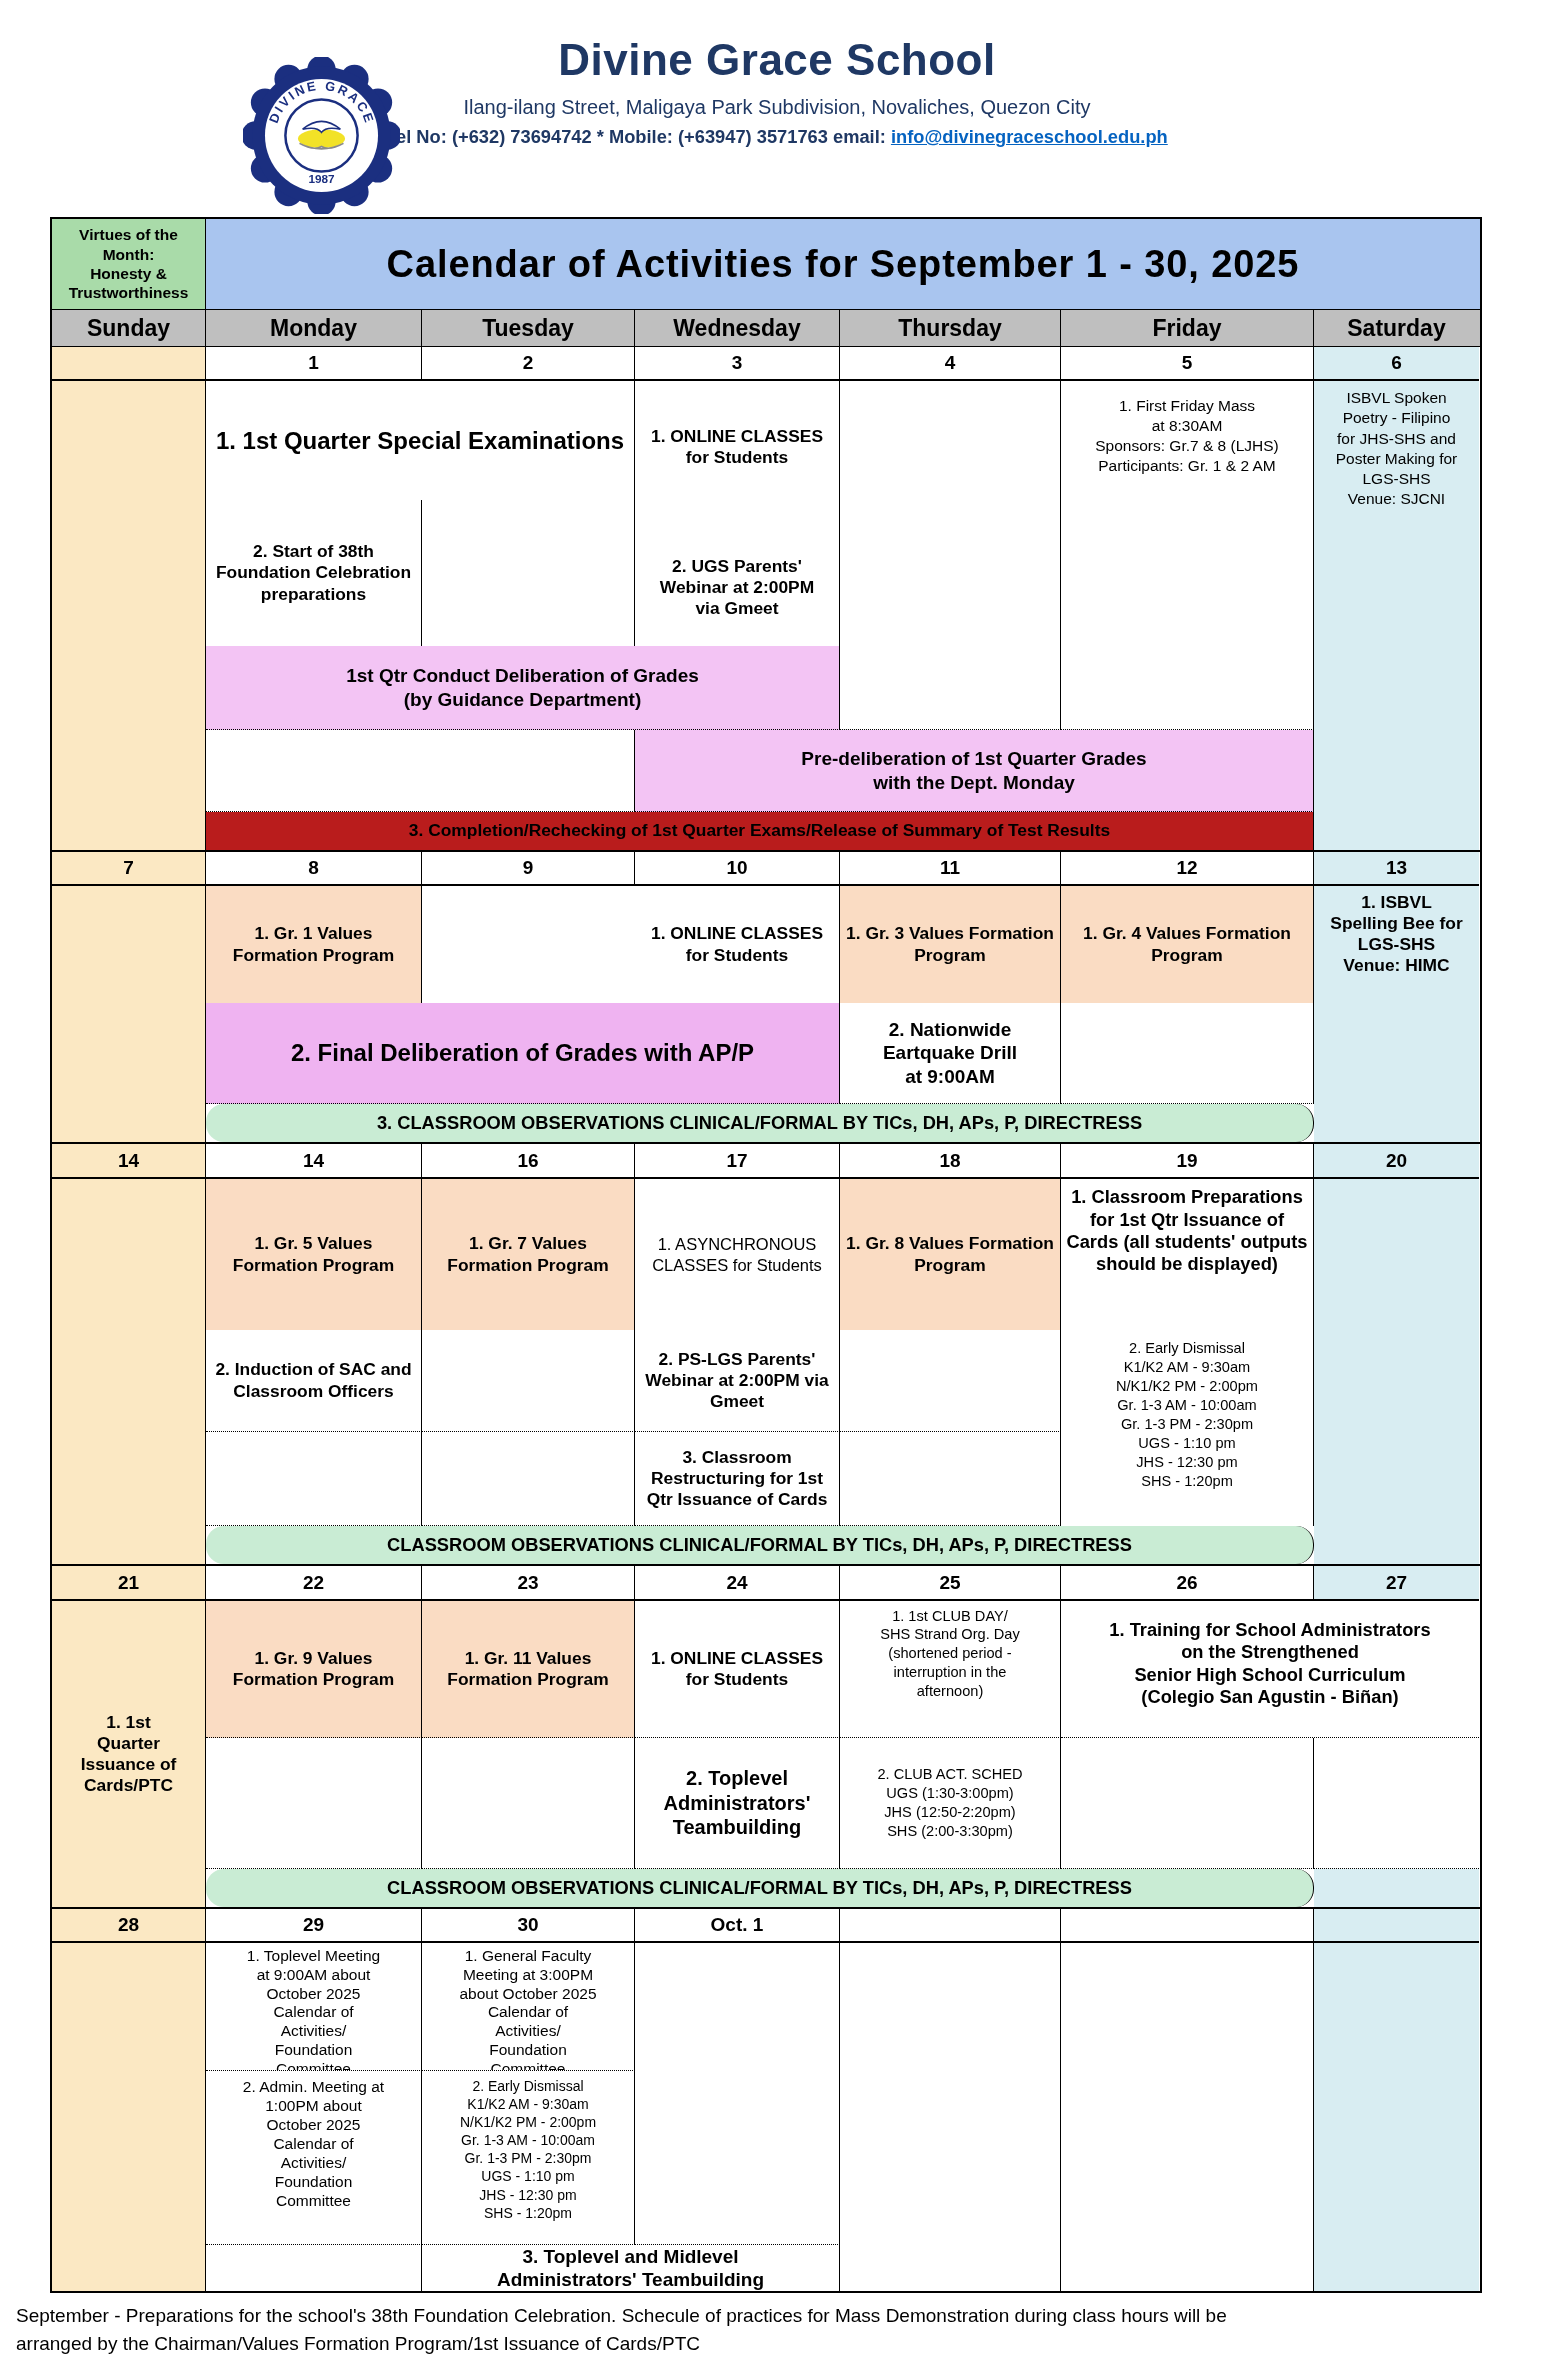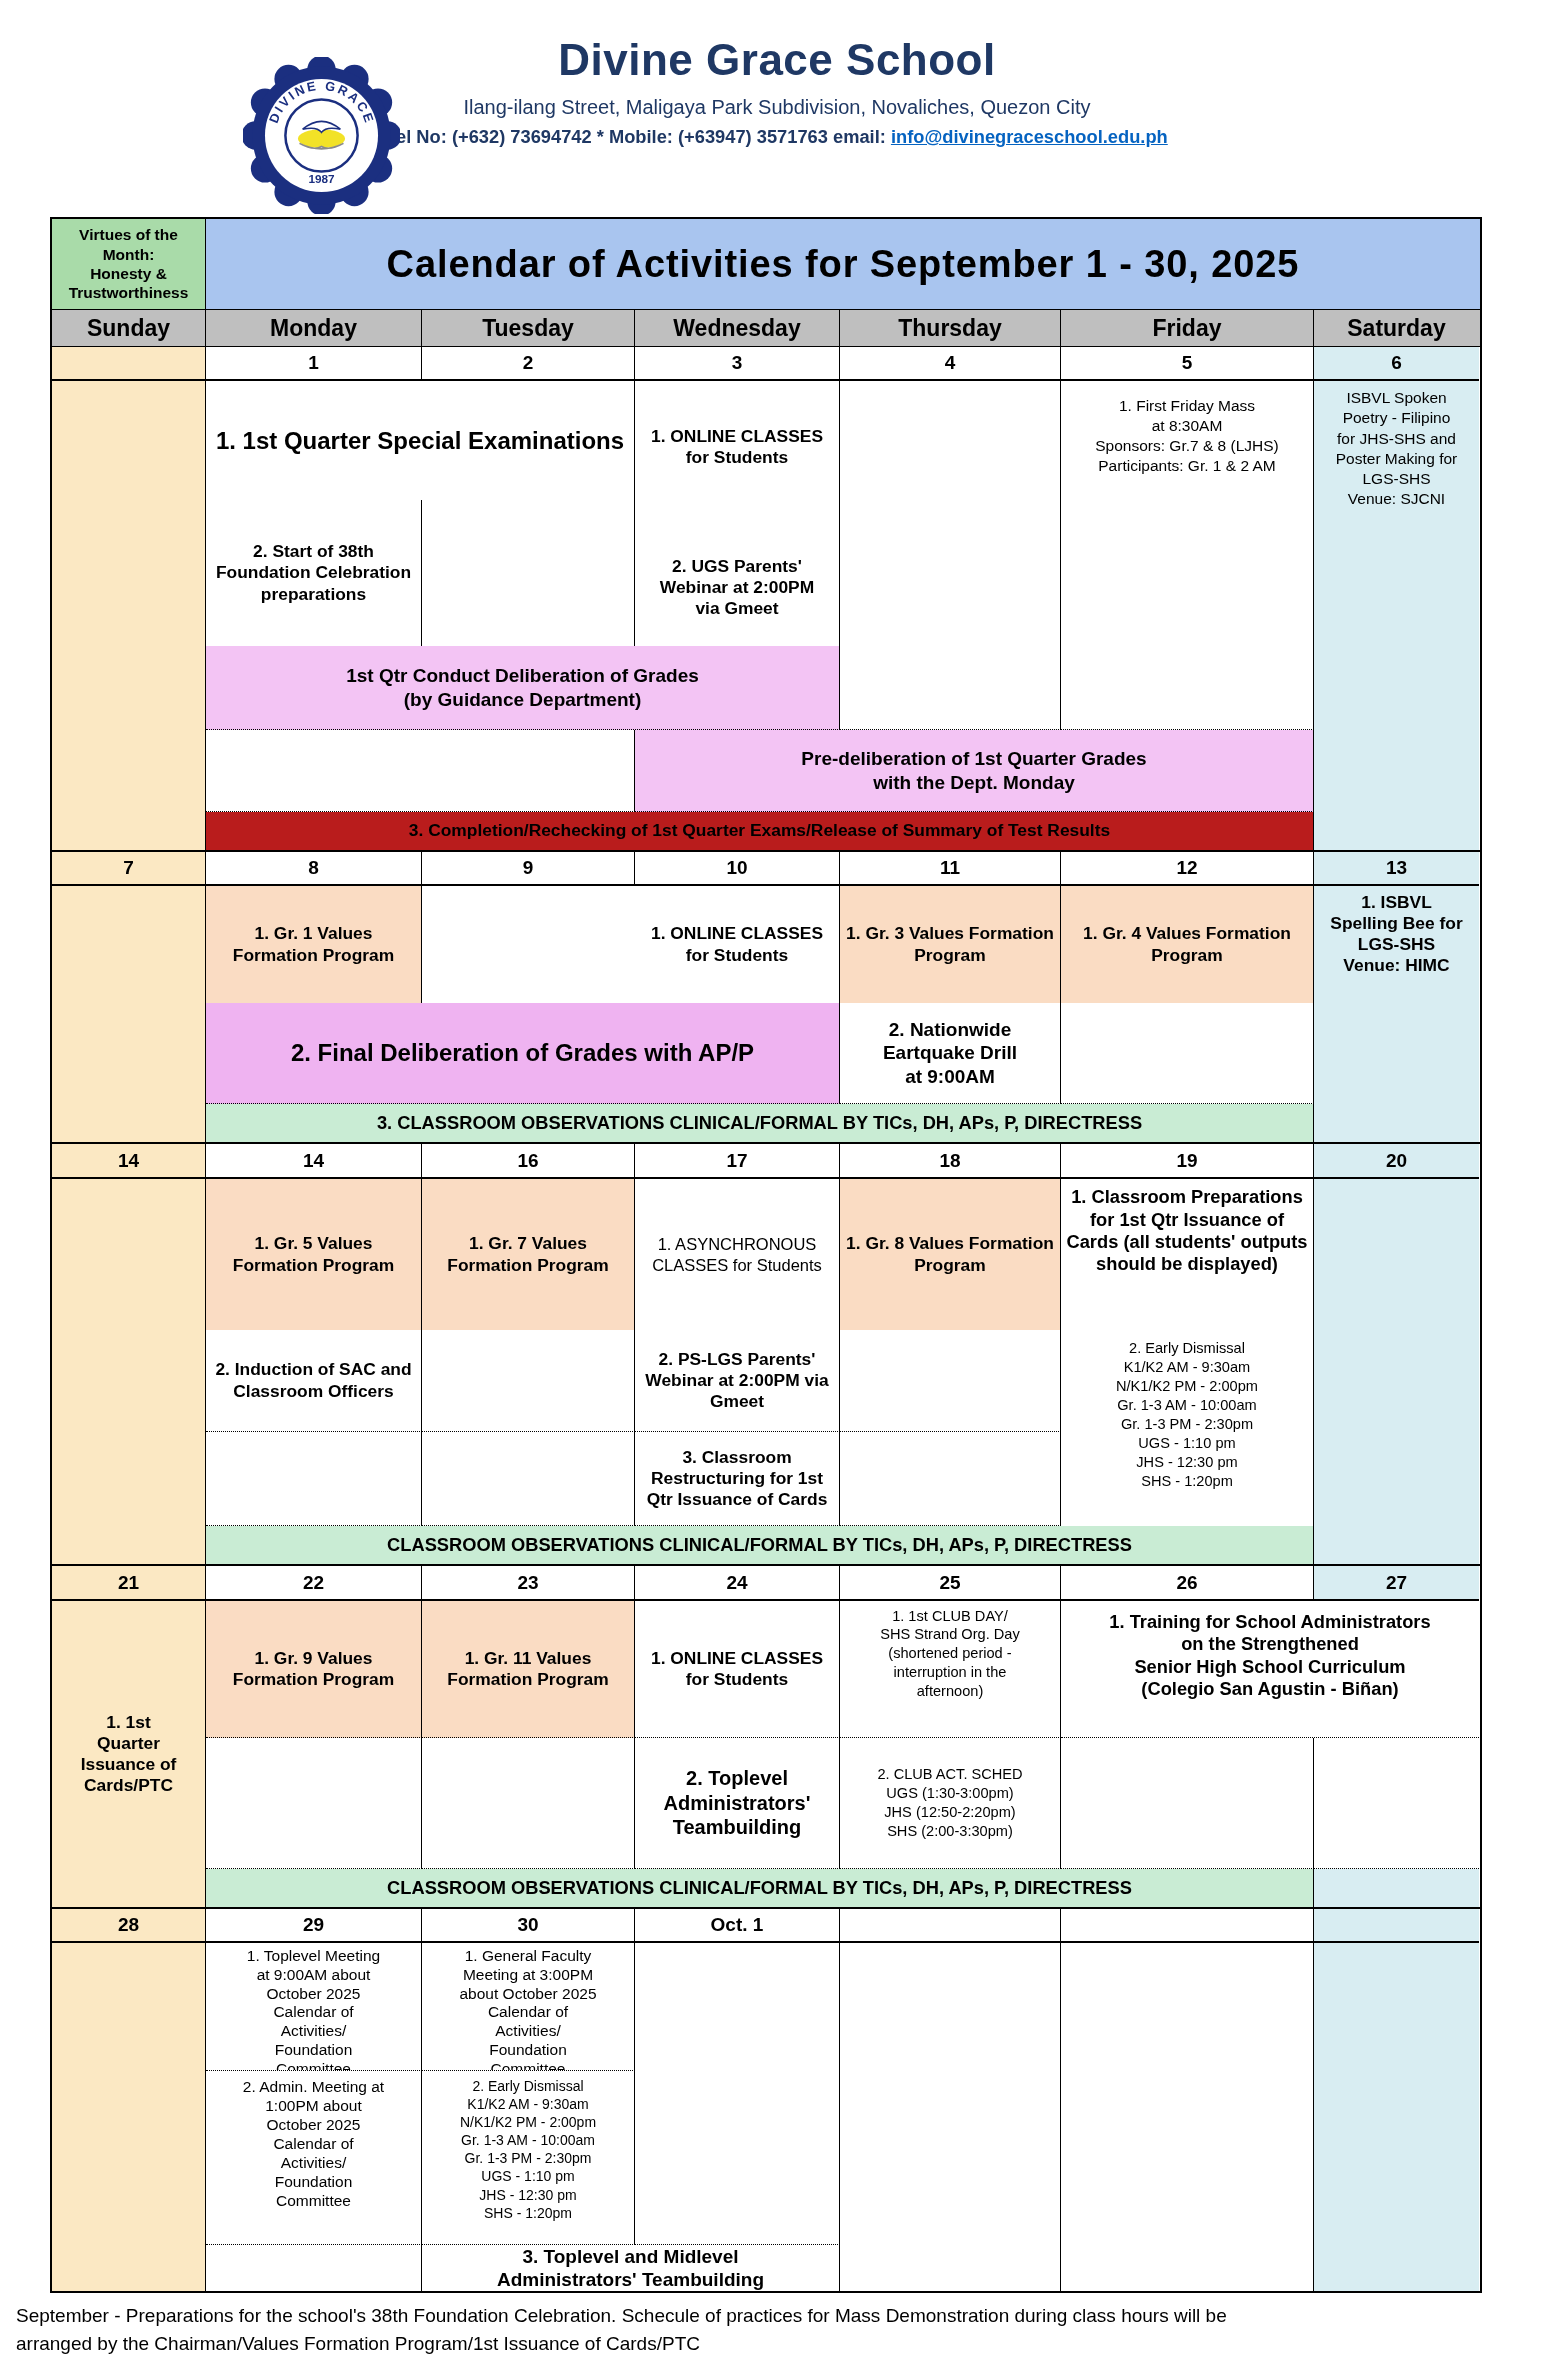--- a/index.html
+++ b/index.html
@@ -46,21 +46,21 @@
   .vc { display:flex; align-items:center; justify-content:center; }
   .vt { padding-top:14.6px; }
   .dotb { border-bottom:1.8px dotted #000; }
 
   .sun  { background:#FBE8C3; }
   .sat  { background:#D8EDF2; }
   .peach{ background:#FADCC3; }
   .pink { background:#F3C4F4; }
   .magenta { background:#EFB3F1; }
   .yellow { background:#b91c1c; }
-  .green { background:#C9ECD4; }
+  .green { background:#C9ECD4;border-radius:18px; }
 
   .big { font-size:24px; }
   .med { font-size:19px; }
   .norm { font-weight:normal; font-size:16.5px; }
   .small { font-weight:normal; font-size:14.6px; line-height:1.3; }
   .gap1 { margin-top:66px; }
 
   
   .footnote {
     position:absolute; left:16px; top:2302px; width:1504px;
@@ -247,21 +247,21 @@
 Issuance of
 Cards/PTC</div>
       <div class="cell peach vc dotb" style="grid-area:2/2/3/3">1. Gr. 9 Values Formation Program</div>
       <div class="cell peach vc dotb" style="grid-area:2/3/3/4">1. Gr. 11 Values Formation Program</div>
       <div class="cell vc dotb" style="grid-area:2/4/3/5">1. ONLINE CLASSES for Students</div>
       <div class="cell small vt dotb" style="grid-area:2/5/3/6; padding-top:5.5px">1. 1st CLUB DAY/
 SHS Strand Org. Day
 (shortened period -
 interruption in the
 afternoon)</div>
-      <div class="cell c7 vt dotb" style="grid-area:2/6/3/8; font-size:18.3px; padding-top:10px">1. Training for School Administrators
+      <div class="cell c7 vt dotb" style="grid-area:2/6/3/8; font-size:18.3px; padding-top:18px">1. Training for School Administrators
 on the Strengthened
 Senior High School Curriculum
 (Colegio San Agustin - Biñan)</div>
 
       <div class="cell dotb" style="grid-area:3/2/4/3"></div>
       <div class="cell dotb" style="grid-area:3/3/4/4"></div>
       <div class="cell vc dotb" style="grid-area:3/4/4/5; font-size:20px">2. Toplevel Administrators' Teambuilding</div>
       <div class="cell small vc dotb" style="grid-area:3/5/4/6">2. CLUB ACT. SCHED
 UGS (1:30-3:00pm)
 JHS (12:50-2:20pm)

